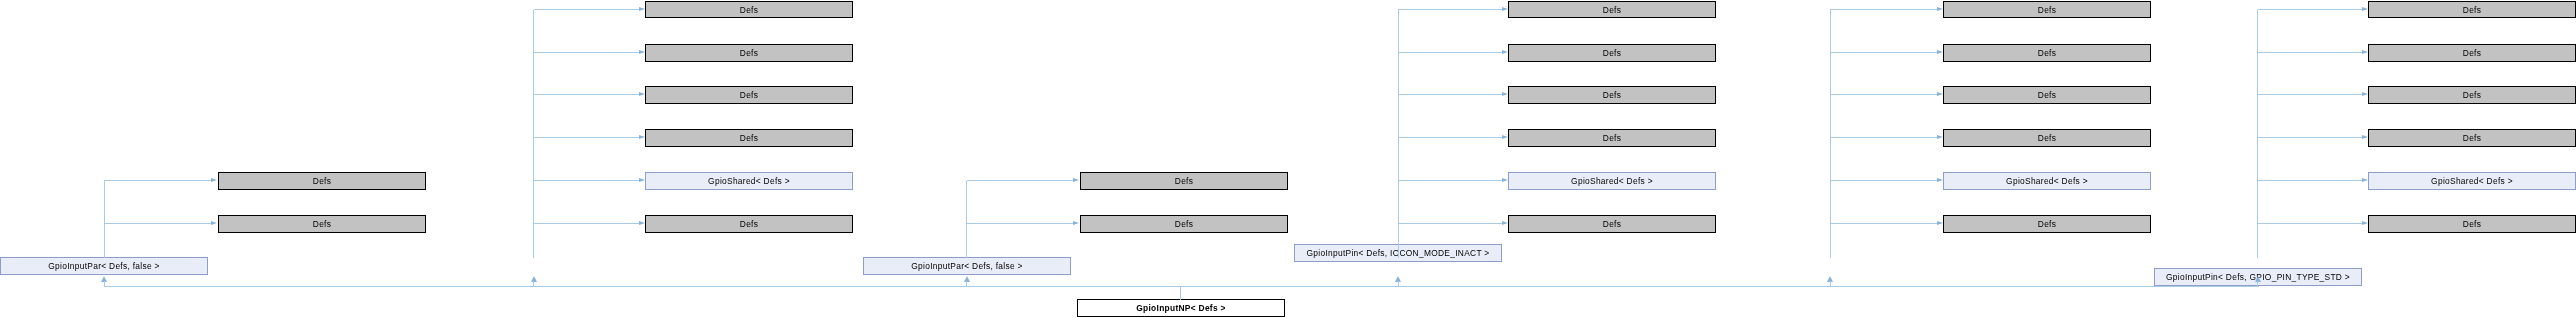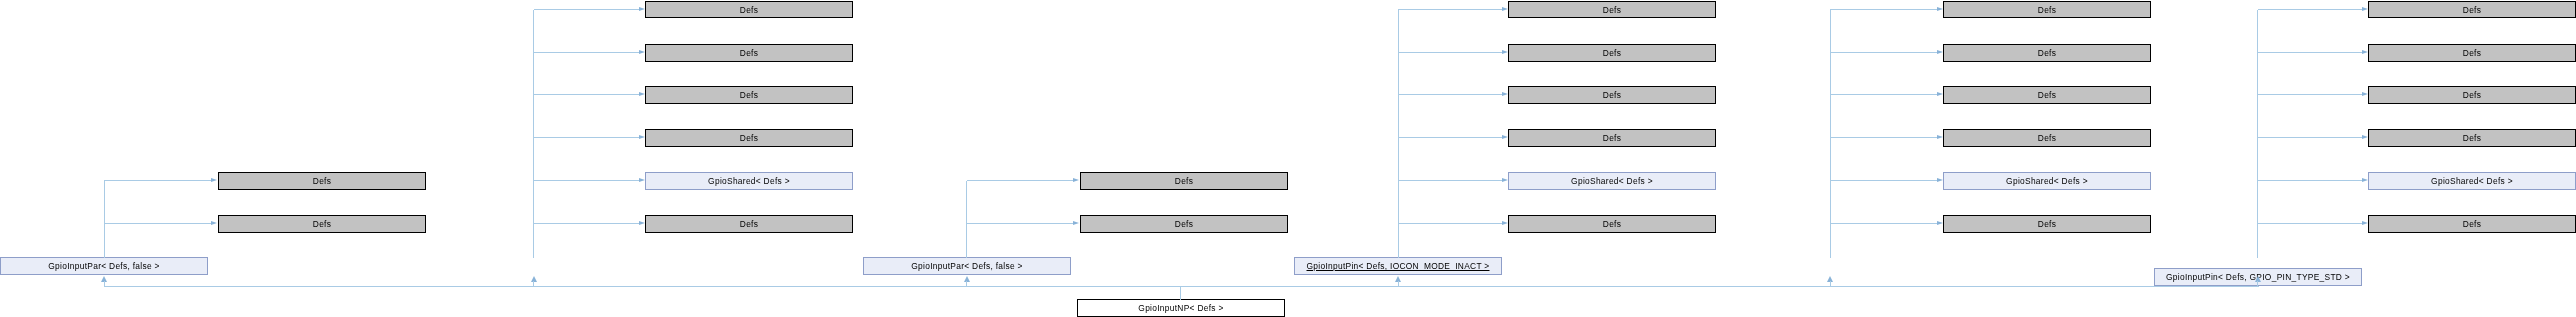--- a/index.html
+++ b/index.html
@@ -16,21 +16,21 @@
     line-height:17.6px;
     text-align:center;
     font-size:8.4px;
     letter-spacing:0.3px;
     color:var(--text,#000);
     box-sizing:border-box;
     white-space:nowrap;
   }
   .box.defs{background:var(--defs-fill);border:1.1px solid var(--defs-border);}
   .box.tpl{background:var(--tpl-fill);border:1.1px solid var(--tpl-border);}
-  .box.main{background:var(--main-fill);border:1.5px solid var(--main-border);}
+  .box.main{background:var(--main-fill);border:1.5px solid var(--main-border);font-weight:bold;}
   .hline,.vline{position:absolute;background:var(--line);}
   .hline{height:1.1px;}
   .vline{width:1.1px;}
   .arrow-right{
     position:absolute;width:0;height:0;
     border-top:2.7px solid transparent;
     border-bottom:2.7px solid transparent;
     border-left:6.1px solid var(--arrow);
   }
   .arrow-up{
@@ -49,21 +49,21 @@
     <div class="box defs" style="left: 218px; top: 215px;">Defs</div>
     <div class="box defs" style="left: 645px; top: 0.8px;">Defs</div>
     <div class="box defs" style="left: 645px; top: 44px;">Defs</div>
     <div class="box defs" style="left: 645px; top: 86px;">Defs</div>
     <div class="box defs" style="left: 645px; top: 129px;">Defs</div>
     <div class="box tpl" style="left: 645px; top: 172px;">GpioShared&lt; Defs &gt;</div>
     <div class="box defs" style="left: 645px; top: 215px;">Defs</div>
     <div class="box tpl" style="left: 863px; top: 257px;">GpioInputPar&lt; Defs, false &gt;</div>
     <div class="box defs" style="left: 1080px; top: 172px;">Defs</div>
     <div class="box defs" style="left: 1080px; top: 215px;">Defs</div>
-    <div class="box tpl" style="left: 1294px; top: 257px; text-decoration: underline;">GpioInputPin&lt; Defs, IOCON_MODE_INACT &gt;</div>
+    <div class="box tpl" style="left: 1294px; top: 244px;">GpioInputPin&lt; Defs, IOCON_MODE_INACT &gt;</div>
     <div class="box defs" style="left: 1508px; top: 0.8px;">Defs</div>
     <div class="box defs" style="left: 1508px; top: 44px;">Defs</div>
     <div class="box defs" style="left: 1508px; top: 86px;">Defs</div>
     <div class="box defs" style="left: 1508px; top: 129px;">Defs</div>
     <div class="box tpl" style="left: 1508px; top: 172px;">GpioShared&lt; Defs &gt;</div>
     <div class="box defs" style="left: 1508px; top: 215px;">Defs</div>
     <div class="box defs" style="left: 1943px; top: 0.8px;">Defs</div>
     <div class="box defs" style="left: 1943px; top: 44px;">Defs</div>
     <div class="box defs" style="left: 1943px; top: 86px;">Defs</div>
     <div class="box defs" style="left: 1943px; top: 129px;">Defs</div>

